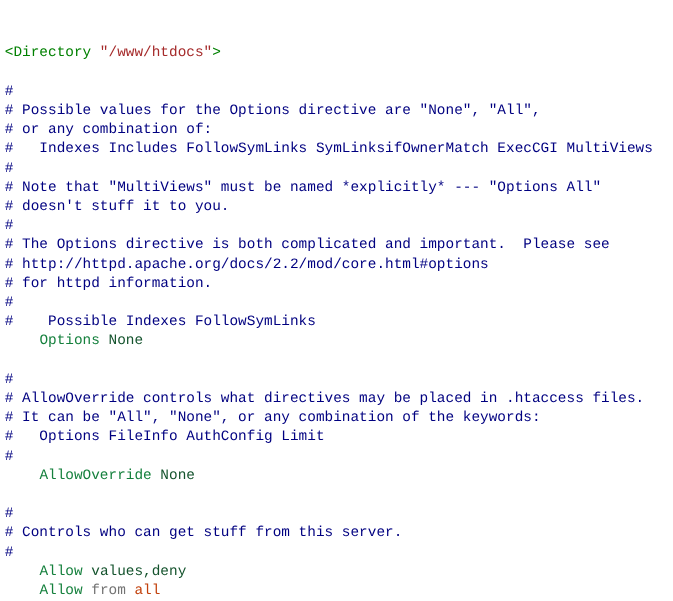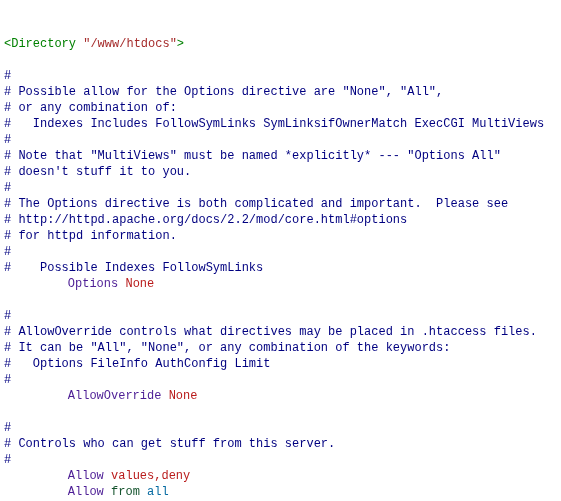--- a/index.html
+++ b/index.html
@@ -8,32 +8,32 @@
     background: #ffffff;
     font-family: "Courier New", Courier, monospace;
     font-size: 12px;
     line-height: 16px;
     color: #000;
     white-space: pre;
   }
   .tag     { color: #008000; }   
   .str     { color: #a52a2a; }   
   .cmt     { color: #000080; }   
-  .dir     { color: #4c1d95; margin-left: 35px; }   
-  .val     { color: #b91c1c; }   
-  .val2    { color: #14532d; }   
-  .val3    { color: #0369a1; text-align: center; }   
+  .dir     { color: #15803d; }   
+  .val     { color: #14532d; }   
+  .val2    { color: #737373; }   
+  .val3    { color: #c2410c; text-align: center; }   
 </style>
 </head>
 <body>
 
 <span class="tag">&lt;Directory </span><span class="str">"/www/htdocs"</span><span class="tag">&gt;</span>
 
 <span class="cmt">#</span>
-<span class="cmt"># Possible allow for the Options directive are "None", "All",</span>
+<span class="cmt"># Possible values for the Options directive are "None", "All",</span>
 <span class="cmt"># or any combination of:</span>
 <span class="cmt">#   Indexes Includes FollowSymLinks SymLinksifOwnerMatch ExecCGI MultiViews</span>
 <span class="cmt">#</span>
 <span class="cmt"># Note that "MultiViews" must be named *explicitly* --- "Options All"</span>
 <span class="cmt"># doesn't stuff it to you.</span>
 <span class="cmt">#</span>
 <span class="cmt"># The Options directive is both complicated and important.  Please see</span>
 <span class="cmt"># http://httpd.apache.org/docs/2.2/mod/core.html#options</span>
 <span class="cmt"># for httpd information.</span>
 <span class="cmt">#</span>

